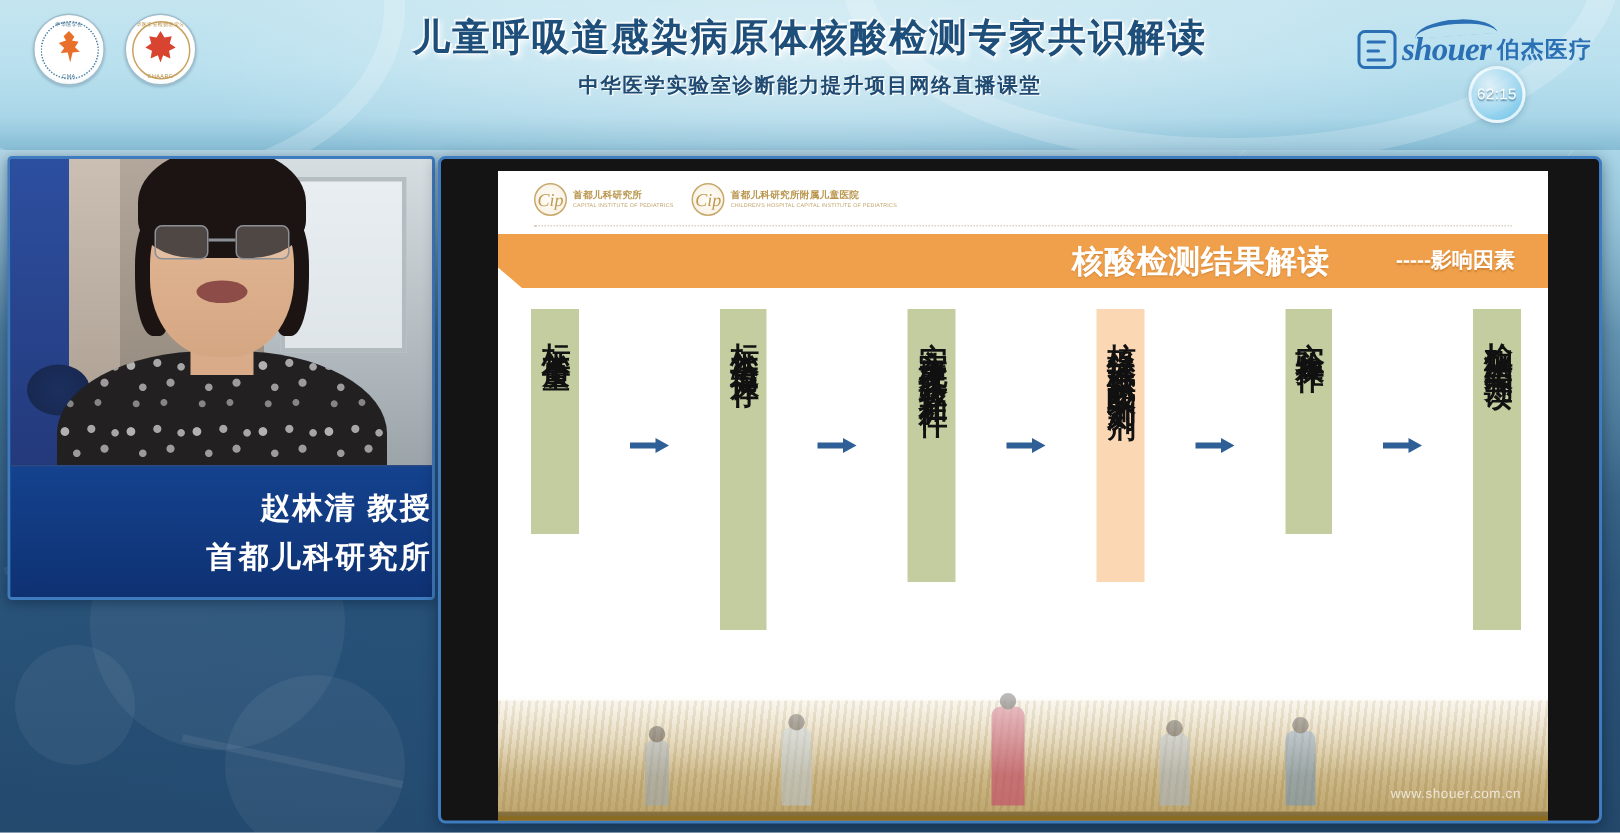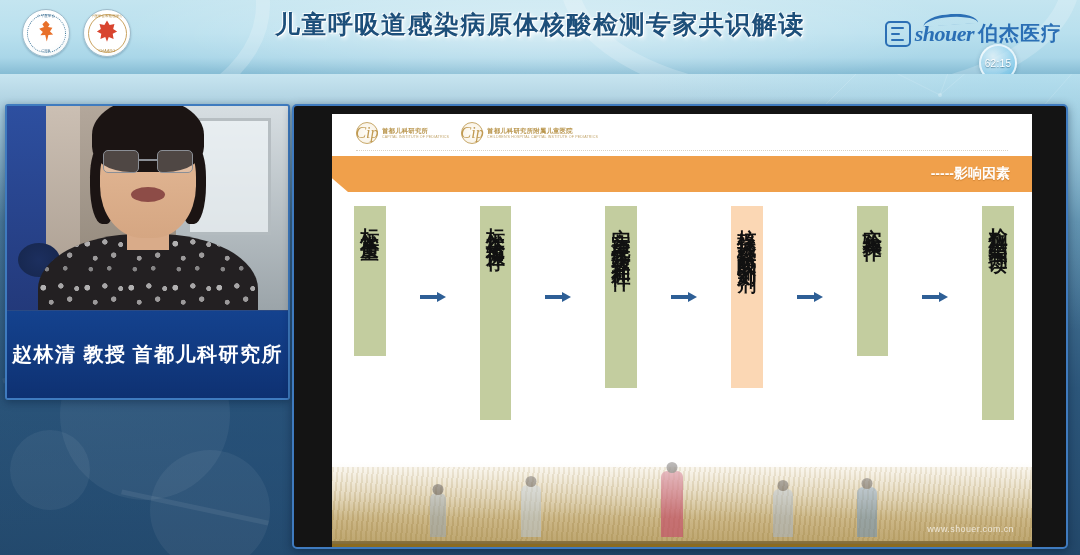--- a/index.html
+++ b/index.html
@@ -24,21 +24,21 @@
     pointer-events: none;
   }
   .bg-line {
     position: absolute; background: rgba(255,255,255,0.07);
     pointer-events: none;
   }
   .net-svg { position: absolute; right: 0; top: 0; width: 280px; height: 130px; opacity: .5; }
 
   
   .header {
-    position: absolute; left: 0; top: 0; width: 1080px; height: 74px;
+    position: absolute; left: 0; top: 0; width: 1080px; height: 100px;
     overflow: hidden;
     background:
       radial-gradient(ellipse 55% 120% at 50% 40%, rgba(255,255,255,0.42), rgba(255,255,255,0) 72%),
       linear-gradient(180deg,#c4e5f0 0%, #b9e0ee 45%, #a9d6e8 78%, #86bcd4 100%);
   }
   .header-swirl {
     position: absolute; border-radius: 50%;
     border: 14px solid rgba(255,255,255,0.20);
     pointer-events: none;
   }
@@ -113,21 +113,21 @@
   .brand-en {
     font-family: "Liberation Serif", serif; font-style: italic; font-weight: bold;
     font-size: 22px; color: #2b6fb5; letter-spacing: -.5px; position: relative;
   }
   .brand-en .swoosh {
     position: absolute; left: 8px; right: -4px; top: -7px; height: 11px;
     border-top: 3px solid #2b6fb5; border-radius: 50% / 100% 100% 0 0;
     border-left: 0; border-right: 0; transform: rotate(-4deg);
   }
   .brand-cn {
-    font-size: 20px; font-weight: bold; color: #2b6fb5; letter-spacing: 1px;
+    font-size: 15px; font-weight: bold; color: #2b6fb5; letter-spacing: 1px;
     font-family: Liberation Serif, serif;
   }
   .timer-bubble {
     position: absolute; right: 63px; top: 44px;
     width: 38px; height: 38px; border-radius: 50%;
     background: radial-gradient(circle at 35% 30%, rgba(255,255,255,.55), rgba(86,186,232,.75));
     border: 2px solid rgba(255,255,255,.75);
     display: flex; align-items: center; justify-content: center;
     color: #ffffff; font-size: 10px; letter-spacing: .3px;
     text-shadow: 0 1px 1px rgba(0,60,90,.5);
@@ -189,21 +189,21 @@
   .glasses { position:absolute; left:50%; transform:translateX(-50%); bottom: 146px; width: 90px; height: 24px; }
   .lens { position:absolute; top:0; width: 36px; height: 23px; border: 1.8px solid #8b8f96; border-radius: 5px; background: rgba(235,225,215,.25); }
   .lens.l { left: 0; } .lens.r { right: 0; }
   .bridge { position:absolute; left: 36px; top: 9px; width: 18px; height: 1.8px; background:#8b8f96; }
   .mouth { position:absolute; left:50%; transform:translateX(-50%); bottom: 118px; width: 34px; height: 15px; background:#8d4c47; border-radius: 50%; }
 
   .nameplate {
     position: absolute; left: 0; right: 0; bottom: 0; height: 88px;
     background: linear-gradient(180deg,#13418c 0%, #0f3madeup 0%, #103a80 50%, #0d3272 100%);
     background: linear-gradient(180deg,#14428e 0%, #11397f 55%, #0e3172 100%);
-    display: flex; flex-direction: row; align-items: center; justify-content: center;
+    display: flex; flex-direction: column; align-items: flex-end; justify-content: center;
     gap: 6px; border-top: 1px solid rgba(255,255,255,.12);
   }
   .np-name { color:#ffffff; font-size: 20px; font-weight: bold; letter-spacing: 1.5px; }
   .np-org  { color:#ffffff; font-size: 20px; font-weight: bold; letter-spacing: 1.5px; }
 
   
   .slide-frame {
     position: absolute; left: 292px; top: 104px; width: 776px; height: 445px;
     border: 2px solid #3f7bbf; border-radius: 5px;
     background: #141414; overflow: hidden;
@@ -212,21 +212,21 @@
   .slide {
     position: absolute; left: 38px; top: 8px; width: 700px; height: 437px;
     background: #ffffff; overflow: hidden;
   }
   .slide-logos { position: absolute; left: 24px; top: 8px; display: flex; gap: 12px; align-items: center; }
   .slide-logo { display: flex; align-items: center; gap: 4px; }
   .slide-seal {
     width: 22px; height: 22px; border-radius: 50%;
     border: 1px solid #c8a96b; position: relative;
     display:flex; align-items:center; justify-content:center;
-    color:#c09a52; font-size: 16px; font-family:"Liberation Serif",serif; font-style: italic;
+    color:#c09a52; font-size: 12px; font-family:"Liberation Serif",serif; font-style: italic;
     background: radial-gradient(circle,#fffdf8,#f7f0e2);
   }
   .slide-logo-txt { line-height: 1.18; }
   .sl-cn { font-size: 6.4px; color:#b9954c; font-weight: bold; letter-spacing:.2px; white-space: nowrap; }
   .sl-en { font-size: 3.6px; color:#c2a56c; letter-spacing:.15px; white-space: nowrap; }
   .slide-divider {
     position:absolute; left: 24px; right: 24px; top: 36px; height: 0;
     border-top: 1px dotted #d9d2c4;
   }
 
@@ -347,20 +347,21 @@
     <div class="seal seal-b">
       <div class="ring"></div>
       <div class="top-txt">中华医学会检验医学分会</div>
       <div class="core"></div>
       <div class="mini-txt">CHAARG</div>
     </div>
   </div>
 
   <div class="title-wrap">
     <div class="main-title">儿童呼吸道感染病原体核酸检测专家共识解读</div>
+    <div class="sub-title">中华医学实验室诊断能力提升项目网络直播课堂</div>
   </div>
 
   <div class="brand">
     <div class="brand-mark">
         <i></i>
         <i></i>
         <i></i>
       </div>
     <div class="brand-en">
       <span class="swoosh"></span>
@@ -418,20 +419,21 @@
         <div class="slide-logo-txt">
           <div class="sl-cn">首都儿科研究所附属儿童医院</div>
           <div class="sl-en">CHILDREN'S HOSPITAL  CAPITAL INSTITUTE OF PEDIATRICS</div>
         </div>
       </div>
     </div>
     <div class="slide-divider"></div>
 
     <div class="banner"></div>
     <div class="banner-txt">
+      <span>核酸检测结果解读</span>
       <span class="tail">-----影响因素</span>
     </div>
 
     <div class="flow">
       <div class="fbox" style="height:150px;">
         <span class="col">标本质量</span>
       </div>
       <div class="arrow"></div>
       <div class="fbox" style="height:214px;">
         <span class="col">标本运输保存</span>

